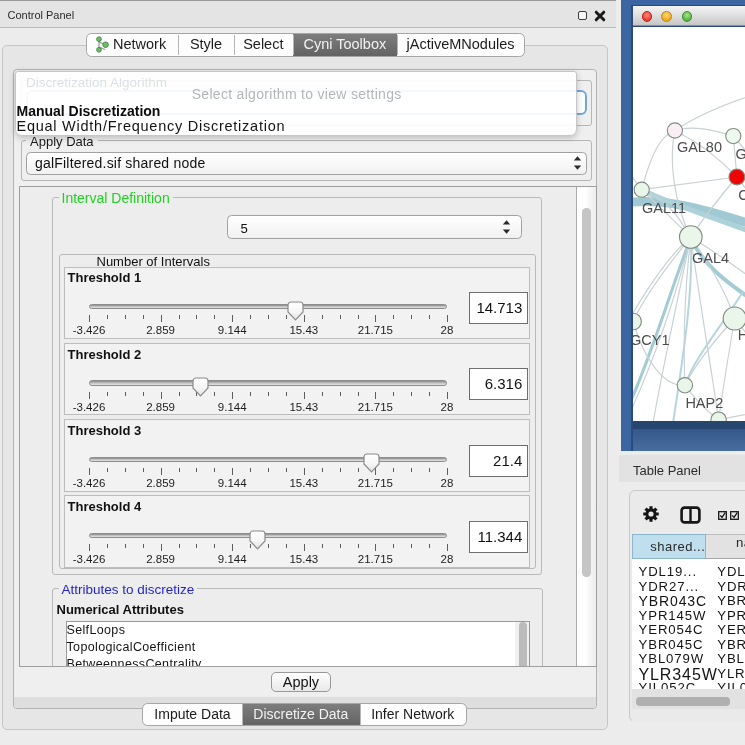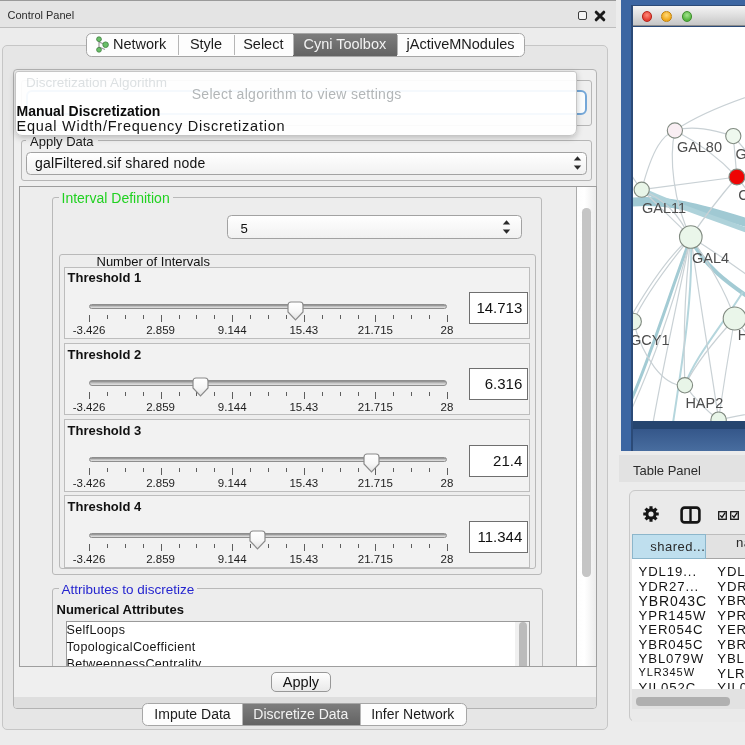--- a/index.html
+++ b/index.html
@@ -331,21 +331,21 @@
     <div style="position:absolute;left:6.3px;top:34.6px;font-size:14px;letter-spacing:0.9px;color:#141414;white-space:nowrap;">YBR043C</div>
     <div style="position:absolute;left:85px;top:34.6px;font-size:13.2px;letter-spacing:0.9px;color:#141414;white-space:nowrap;">YBR04</div>
     <div style="position:absolute;left:6.3px;top:49.150000000000006px;font-size:13.2px;letter-spacing:0.9px;color:#141414;white-space:nowrap;">YPR145W</div>
     <div style="position:absolute;left:85px;top:49.150000000000006px;font-size:13.2px;letter-spacing:0.9px;color:#141414;white-space:nowrap;">YPR14</div>
     <div style="position:absolute;left:6.3px;top:63.7px;font-size:13.2px;letter-spacing:0.9px;color:#141414;white-space:nowrap;">YER054C</div>
     <div style="position:absolute;left:85px;top:63.7px;font-size:13.2px;letter-spacing:0.9px;color:#141414;white-space:nowrap;">YER05</div>
     <div style="position:absolute;left:6.3px;top:78.25px;font-size:13.2px;letter-spacing:0.9px;color:#141414;white-space:nowrap;">YBR045C</div>
     <div style="position:absolute;left:85px;top:78.25px;font-size:13.2px;letter-spacing:0.9px;color:#141414;white-space:nowrap;">YBR04</div>
     <div style="position:absolute;left:6.3px;top:92.8px;font-size:13.2px;letter-spacing:0.9px;color:#141414;white-space:nowrap;">YBL079W</div>
     <div style="position:absolute;left:85px;top:92.8px;font-size:13.2px;letter-spacing:0.9px;color:#141414;white-space:nowrap;">YBL07</div>
-    <div style="position:absolute;left:6.3px;top:107.35px;font-size:11px;letter-spacing:0.9px;color:#141414;white-space:nowrap;">YLR345W</div>
+    <div style="position:absolute;left:6.3px;top:107.35px;font-size:16px;letter-spacing:0.9px;color:#141414;white-space:nowrap;">YLR345W</div>
     <div style="position:absolute;left:85px;top:107.35px;font-size:13.2px;letter-spacing:0.9px;color:#141414;white-space:nowrap;">YLR34</div>
     <div style="position:absolute;left:6.3px;top:121.89999999999999px;font-size:13.2px;letter-spacing:0.9px;color:#141414;white-space:nowrap;">YIL052C</div>
     <div style="position:absolute;left:85px;top:121.89999999999999px;font-size:13.2px;letter-spacing:0.9px;color:#141414;white-space:nowrap;">YIL05</div>
   </div>
 <div style="position:absolute;left:632.2px;top:688.5px;width:112.8px;height:20px;background:#e2e2e2;"></div>
 <div style="position:absolute;left:635.7px;top:697px;width:94.5px;height:8.5px;background:#b0b0b0;border-radius:4px;"></div>
 <div style="position:absolute;left:632.2px;top:708.5px;width:112.8px;height:13px;background:#eaeaea;"></div>
 <div style="position:absolute;left:14.7px;top:71px;width:562.5px;height:65.3px;background:rgba(255,255,255,0.93);border:1px solid #c6c6c6;border-radius:3px 3px 7px 7px;box-sizing:border-box;box-shadow:0 2px 6px rgba(0,0,0,0.22);">
     <div style="position:absolute;left:10.3px;top:3px;font-size:13.5px;color:rgba(165,176,182,0.38);">Discretization Algorithm</div>
     <div style="position:absolute;left:176px;top:14px;font-size:14px;letter-spacing:0.3px;color:#b2b6b8;">Select algorithm to view settings</div>

